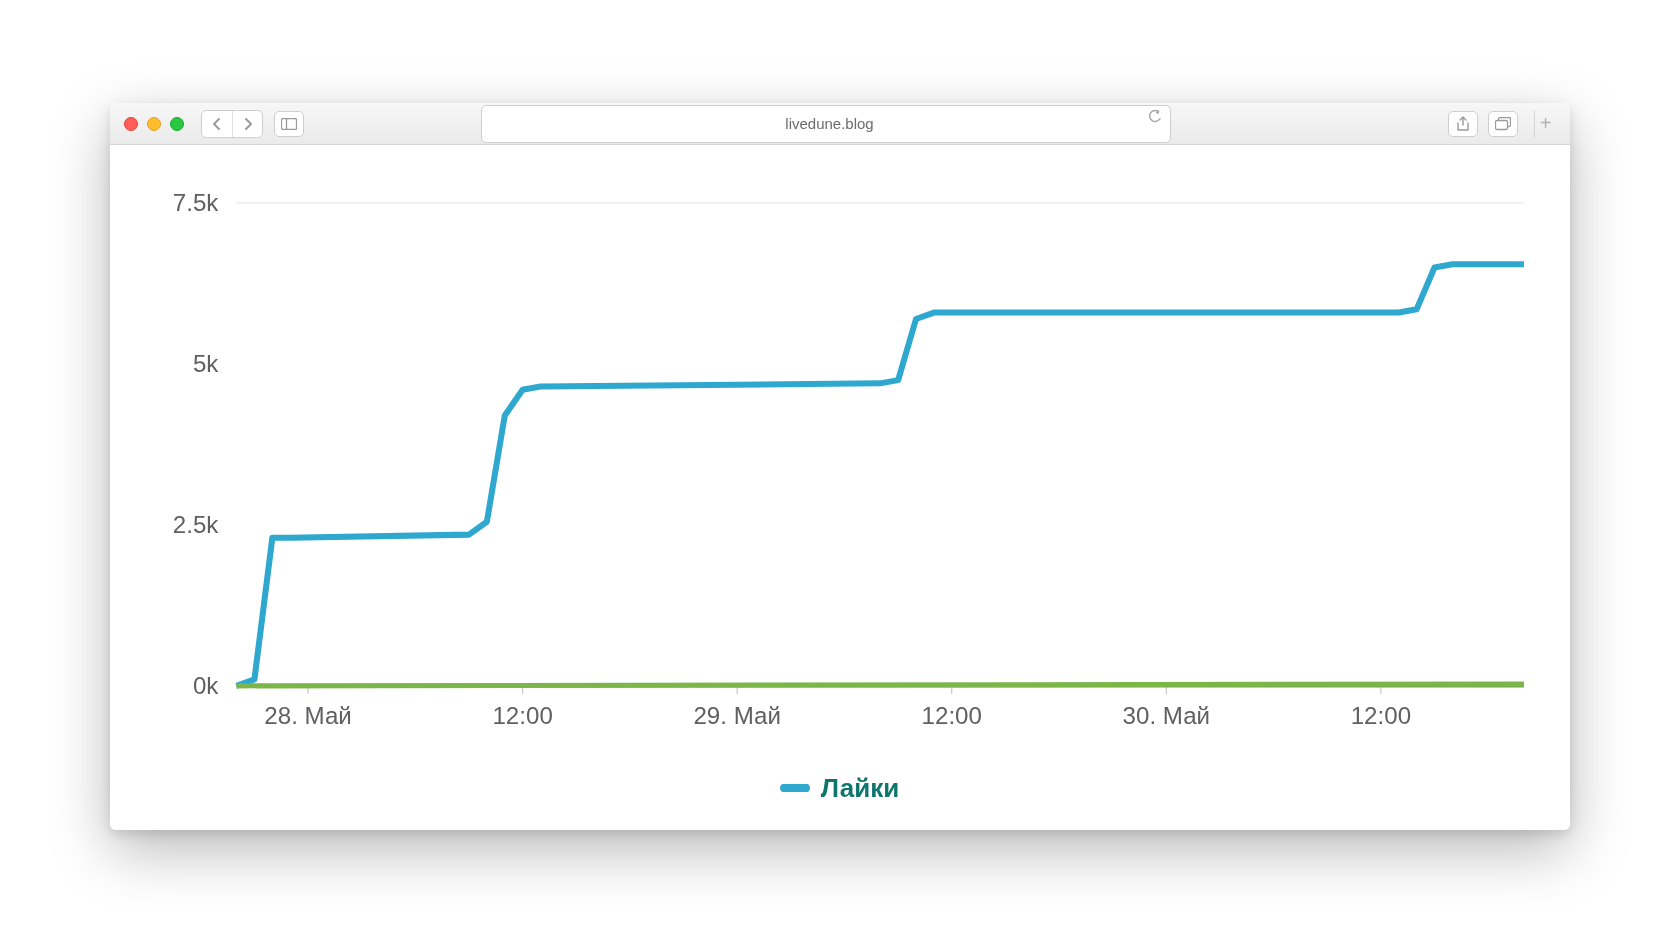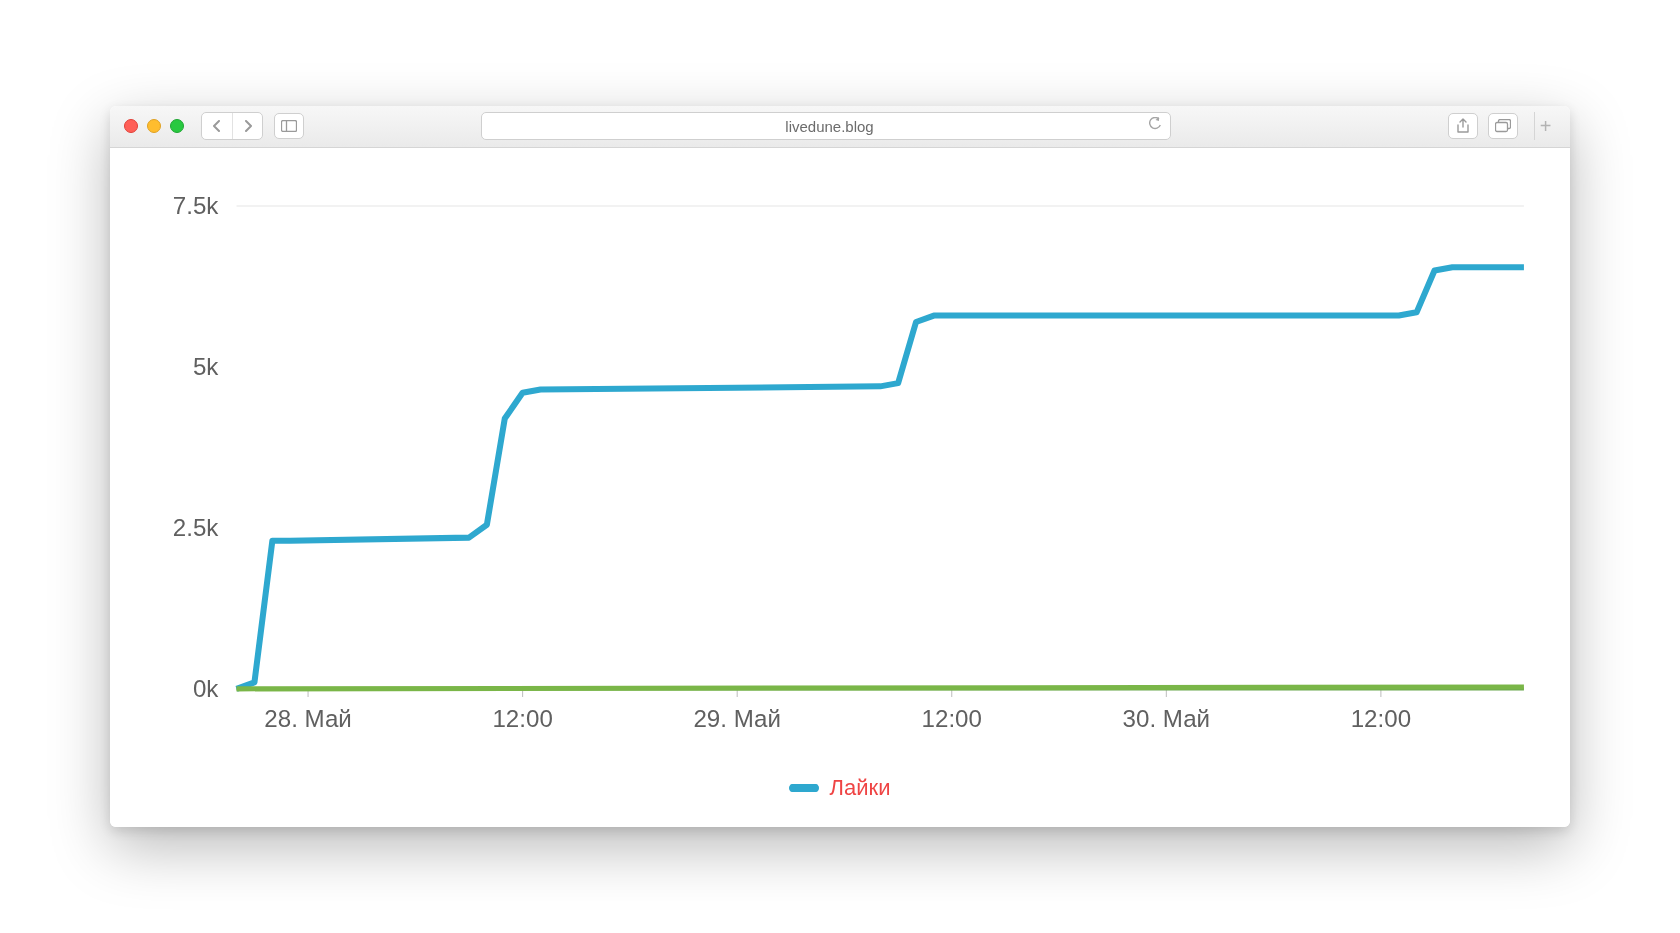--- a/index.html
+++ b/index.html
@@ -33,21 +33,21 @@
     .tl .r{background:#ff5f57;border:1px solid #e14038}
     .tl .y{background:#ffbd2e;border:1px solid #dfa123}
     .tl .g{background:#28c940;border:1px solid #1fa633}
     .nav-group{display:flex;border:1px solid #cfcfcf;border-radius:5px;overflow:hidden;background:#fff}
     .nav-btn{width:30px;height:26px;display:flex;align-items:center;justify-content:center;color:#8a8a8a;font-size:15px;cursor:pointer}
     .nav-btn + .nav-btn{border-left:1px solid #e2e2e2}
     .icon-btn{width:30px;height:26px;border:1px solid #cfcfcf;border-radius:5px;background:#fff;display:flex;align-items:center;justify-content:center;color:#8a8a8a;cursor:pointer}
     .spacer-sm{flex:0 0 22px}
     .addr{
       flex:1; max-width:690px; margin:0 auto;
-      height:28px; background:#fff; border:1px solid #cfcfcf; border-radius:5px;
+      height:38px; background:#fff; border:1px solid #cfcfcf; border-radius:5px;
       display:flex; align-items:center; justify-content:center; position:relative;
       font-size:15px; color:#6c6c6c;padding-left:7px;
     }
     .addr .refresh{position:absolute;right:8px;top:4px;color:#9a9a9a;font-size:14px}
     .right-group{display:flex;gap:10px;align-items:center;margin-left:auto}
     .plus{width:22px;height:28px;display:flex;align-items:center;justify-content:center;color:#b3b3b3;font-size:20px;border-left:1px solid #d5d5d5;margin-left:6px}
     .content{padding: 38px 36px 26px 36px; background:#fff;}
     .chart-wrap{width:100%;}
     svg.chart{width:100%;height:auto;display:block}
     .yaxis text,.xaxis text{fill:#606060;font-size:24px;font-family:inherit}
@@ -56,21 +56,21 @@
     .series-likes{fill:none;stroke:#2ea8cf;stroke-width:6;stroke-linejoin:round}
     .series-comments{fill:none;stroke:#7ab648;stroke-width:5}
     .legend{display:flex;align-items:center;justify-content:center;gap:48px;margin-top:26px}
     .legend-item{display:flex;align-items:center;gap:12px;cursor:pointer}
     .swatch{width:28px;height:8px;border-radius:2px;position:relative}
     .swatch::before,.swatch::after{content:"";position:absolute;width:7px;height:7px;border-radius:50%;top:50%;transform:translateY(-50%);background:inherit}
     .swatch::before{left:-1px}
     .swatch::after{right:-1px}
     .swatch.likes{background:#2ea8cf}
     .swatch.comments{background:#7ab648}
-    .legend-label{font-size:22px;font-weight:400;color:#ef4444}
+    .legend-label{font-size:26px;font-weight:700;color:#0f766e}
   </style>
 </head>
 <body>
 
 <div class="frame">
   <div class="chrome">
     <div class="tl">
       <span class="r"></span>
       <span class="y"></span>
       <span class="g"></span>

